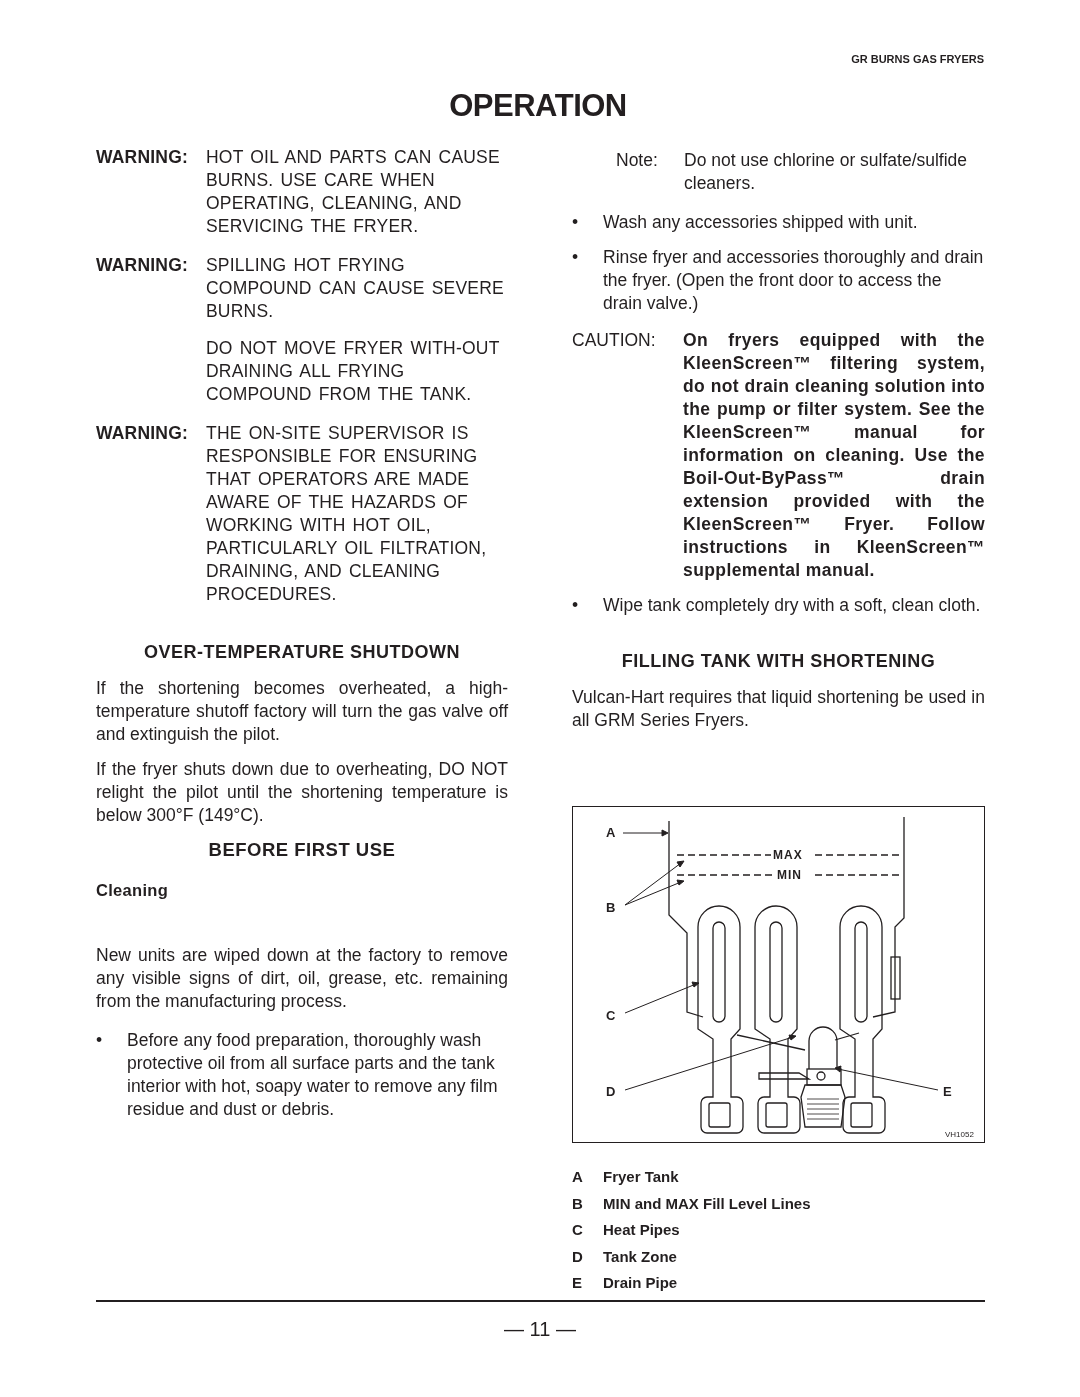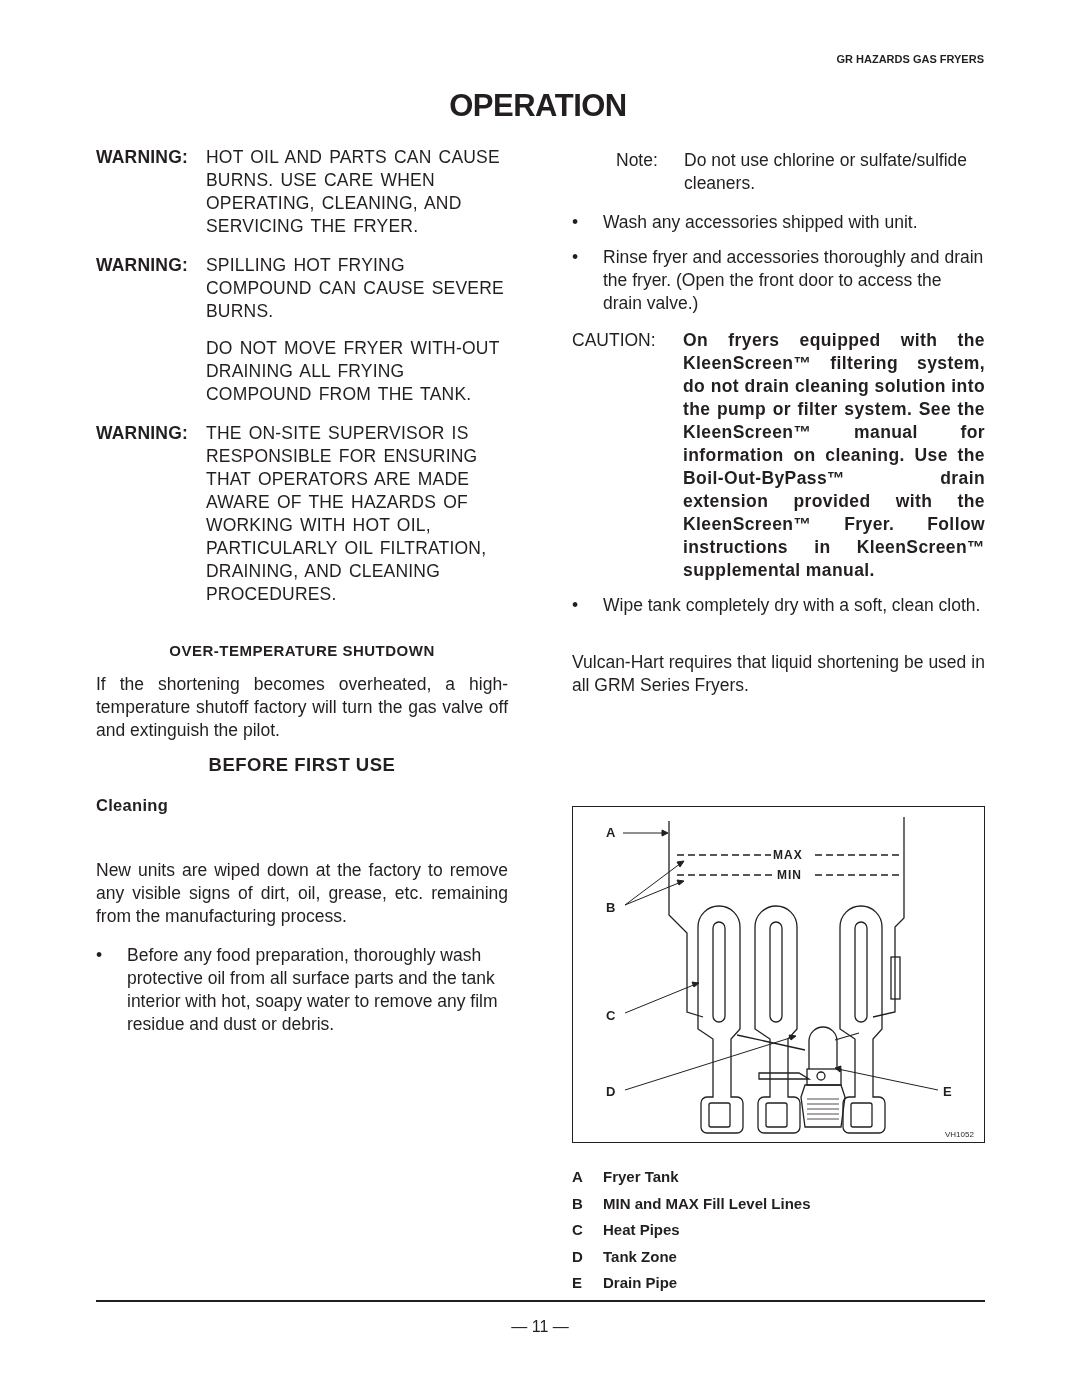--- a/index.html
+++ b/index.html
@@ -7,62 +7,63 @@
          font-family: "Liberation Sans", sans-serif; overflow: hidden; }
   .header-series { position: absolute; right: 96px; top: 53px; font-size: 11px; font-weight: bold; letter-spacing: 0; }
   .page-title { position: absolute; left: 0; right: 4px; top: 88px; text-align: center; font-size: 31px; font-weight: bold; letter-spacing: -0.5px; }
   .col { position: absolute; top: 146px; }
   .col-left { left: 96px; width: 412px; }
   .col-right { left: 572px; width: 413px; }
   .warn { display: flex; font-size: 17.5px; line-height: 23px; margin-bottom: 16px; letter-spacing: 0.2px; }
   .warn .lbl { font-weight: bold; width: 110px; flex: none; }
   .warn .txt { flex: 1; word-spacing: 2px; }
   .warn-sub { margin-left: 110px; font-size: 17.5px; line-height: 23px; margin-bottom: 16px; word-spacing: 2px; letter-spacing: 0.2px; }
-  h2 { font-size: 15px; font-weight: bold; margin: 0; text-align: center; letter-spacing: 0.5px; }
+  h2 { font-size: 18px; font-weight: bold; margin: 0; text-align: center; letter-spacing: 0.5px; }
   p.body { font-size: 17.5px; line-height: 23px; margin: 0 0 12px 0; text-align: justify; }
   .bullet { display: flex; font-size: 17.5px; line-height: 23px; margin-bottom: 12px; }
   .bullet .dot { width: 31px; flex: none; }
   .bullet .btxt { flex: 1; }
   .note { display: flex; font-size: 17.5px; line-height: 23px; margin-bottom: 16px; }
   .note .lbl { width: 68px; flex: none; }
   .caution { display: flex; font-size: 17.5px; line-height: 23px; margin-bottom: 12px; }
   .caution .lbl { width: 111px; flex: none; }
   .caution .txt { flex: 1; font-weight: bold; text-align: justify; letter-spacing: 0.4px; }
   h3 { font-size: 16.5px; font-weight: bold; margin: 0; letter-spacing: 0.3px; }
   .figure { position: absolute; left: 572px; top: 806px; width: 413px; height: 337px; border: 1.5px solid #231f20; box-sizing: border-box; }
   .figure svg { position: absolute; left: 0; top: 0; }
   .legend { position: absolute; left: 572px; top: 1164px; }
   .legend-item { display: flex; font-size: 15px; font-weight: bold; line-height: 26.5px; }
   .legend-item .key { width: 31px; }
   .footer-rule { position: absolute; left: 96px; width: 889px; top: 1300px; height: 0; border-top: 2px solid #231f20; }
-  .page-number { position: absolute; left: 0; right: 0; top: 1318px; text-align: center; font-size: 16px; }
+  .page-number { position: absolute; left: 0; right: 0; top: 1318px; text-align: center; font-size: 20px; }
 </style>
 </head>
 <body>
 
-<div class="header-series">GR HAZARDS GAS FRYERS</div>
+<div class="header-series">GR BURNS GAS FRYERS</div>
 <div class="page-title">OPERATION</div>
 
 <div class="col col-left">
   <div class="warn">
     <span class="lbl">WARNING:</span>
     <span class="txt">HOT OIL AND PARTS CAN CAUSE BURNS. USE CARE WHEN OPERATING, CLEANING, AND SERVICING THE FRYER.</span>
   </div>
   <div class="warn" style="margin-bottom:14px;">
     <span class="lbl">WARNING:</span>
     <span class="txt">SPILLING HOT FRYING COMPOUND CAN CAUSE SEVERE BURNS.</span>
   </div>
   <div class="warn-sub">DO NOT MOVE FRYER WITH-OUT DRAINING ALL FRYING COMPOUND FROM THE TANK.</div>
   <div class="warn" style="margin-bottom:36px;">
     <span class="lbl">WARNING:</span>
     <span class="txt">THE ON-SITE SUPERVISOR IS RESPONSIBLE FOR ENSURING THAT OPERATORS ARE MADE AWARE OF THE HAZARDS OF WORKING WITH HOT OIL, PARTICULARLY OIL FILTRATION, DRAINING, AND CLEANING PROCEDURES.</span>
   </div>
 
   <h2 style="margin-bottom:14px;">OVER-TEMPERATURE  SHUTDOWN</h2>
   <p class="body">If the shortening becomes overheated, a high-temperature shutoff factory will turn the gas valve off and extinguish the pilot.</p>
+  <p class="body">If the fryer shuts down due to overheating, DO NOT relight the pilot until the shortening temperature is below 300°F (149°C).</p>
 
   <h2 style="font-size:18.5px;margin-bottom:20px;">BEFORE FIRST USE</h2>
   <h3 style="margin-bottom:22px;">Cleaning</h3>
   <p class="body" style="margin-bottom:16px;margin-top:44px;">New units are wiped down at the factory to remove any visible signs of dirt, oil, grease, etc. remaining from the manufacturing process.</p>
   <div class="bullet">
     <span class="dot">•</span>
     <span class="btxt">Before any food preparation, thoroughly wash protective oil from all surface parts and the tank interior with hot, soapy water to remove any film residue and dust or debris.</span>
   </div>
 </div>
 
@@ -80,20 +81,21 @@
     <span class="btxt">Rinse fryer and accessories thoroughly and drain the fryer. (Open the front door to access the drain valve.)</span>
   </div>
   <div class="caution">
     <span class="lbl">CAUTION:</span>
     <span class="txt">On fryers equipped with the KleenScreen™ filtering system, do not drain cleaning solution into the pump or filter system. See the KleenScreen™ manual for information on cleaning. Use the Boil-Out-ByPass™ drain extension provided with the KleenScreen™ Fryer. Follow instructions in KleenScreen™ supplemental manual.</span>
   </div>
   <div class="bullet" style="margin-bottom:34px;">
     <span class="dot">•</span>
     <span class="btxt">Wipe tank completely dry with a soft, clean cloth.</span>
   </div>
+  <h2 style="margin-bottom:14px;">FILLING TANK WITH SHORTENING</h2>
   <p class="body">Vulcan-Hart requires that liquid shortening be used in all GRM Series Fryers.</p>
 </div>
 
 <div class="figure">
   <svg width="413" height="337" viewBox="0 0 413 337">
     <g fill="none" stroke="#231f20" stroke-width="1.3">
 
       <path d="M96 14 V108 L114 126 V205 L130 210"></path>
       <path d="M331 10 V111 L322 120 V205 L300 210"></path>
 

